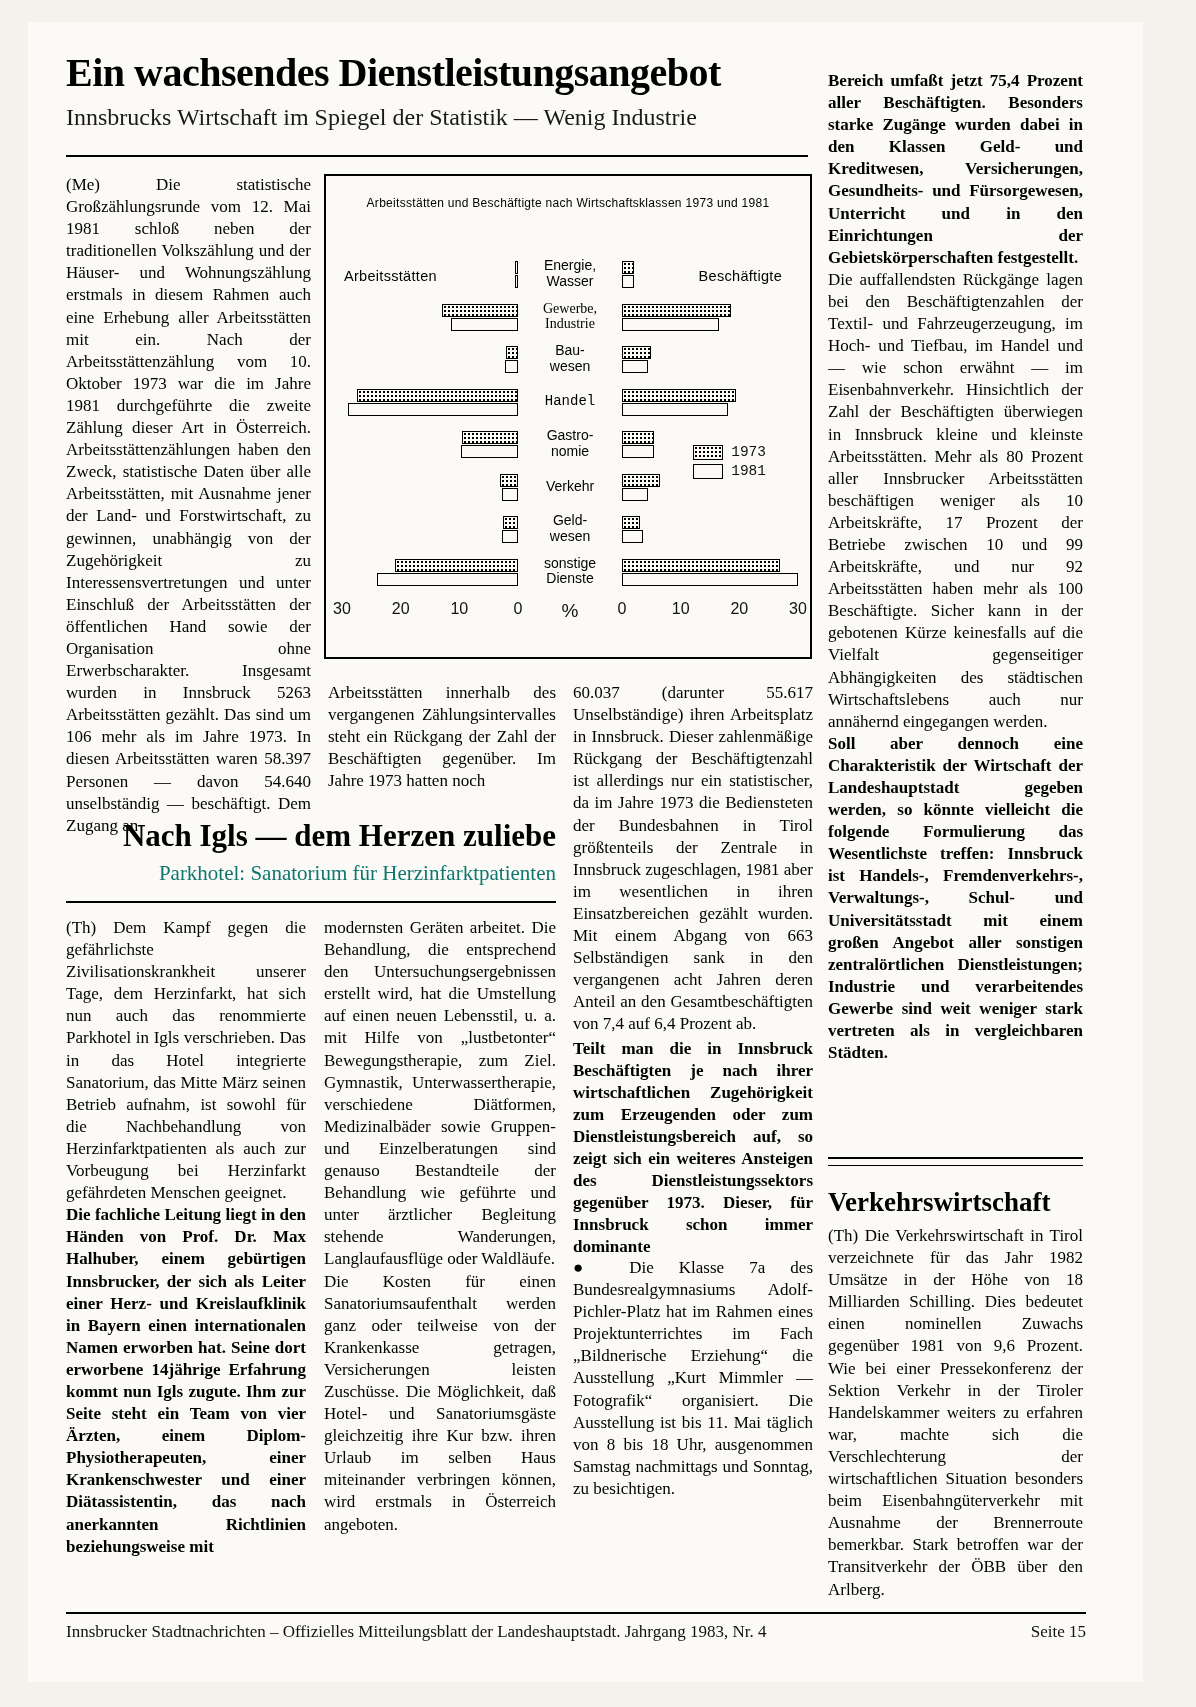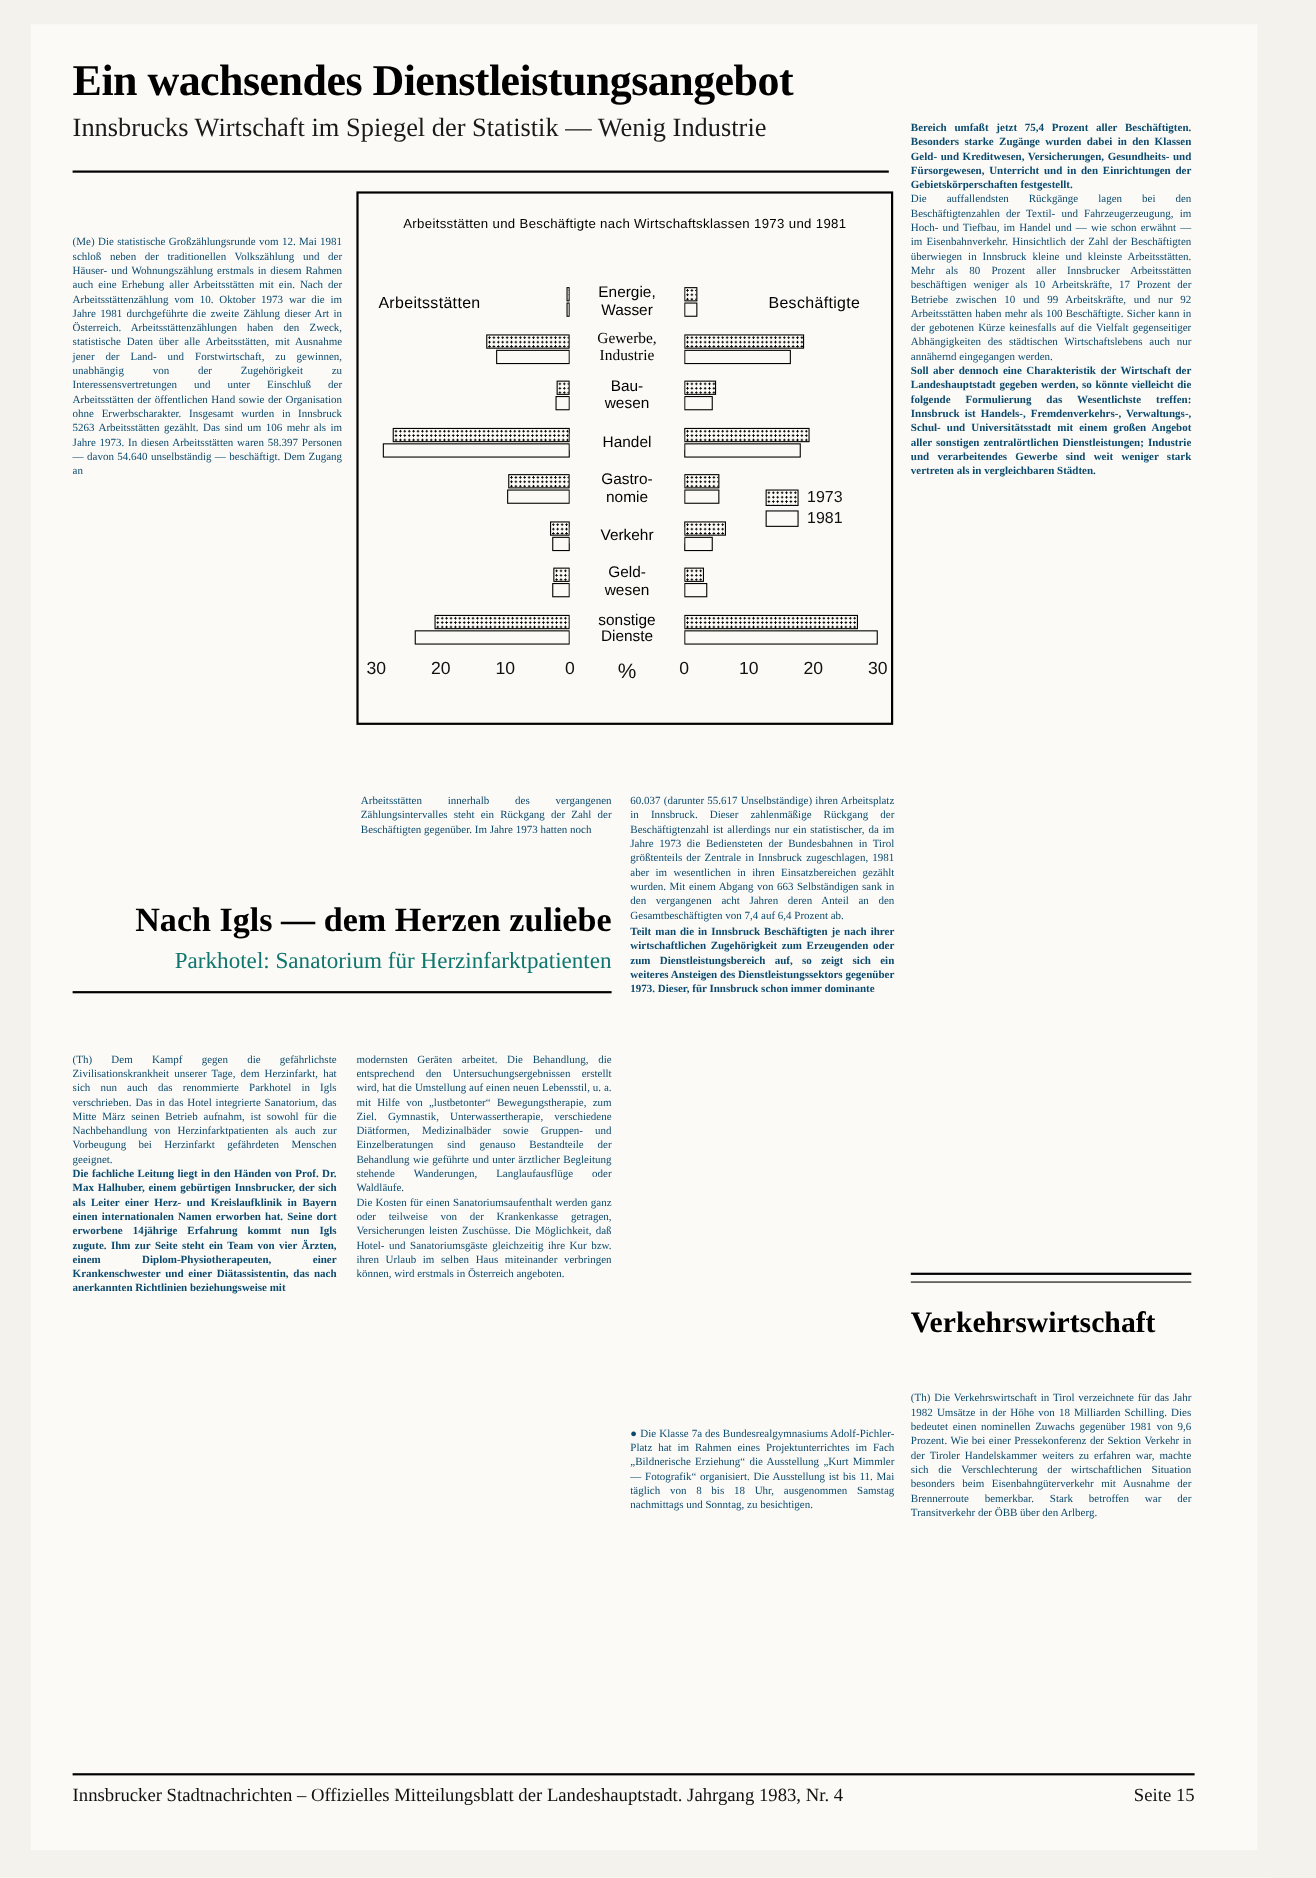--- a/index.html
+++ b/index.html
@@ -59,24 +59,23 @@
     top: 133px;
     width: 742px;
     height: 2px;
     background: #000;
   }
 
   
   .col {
     position: absolute;
     text-align: justify;
-    font-size: 10px;
+    font-size: 17px;
     line-height: 1.30;
-    color: #0c4a6e;
-    margin-top: 40px;
+    color: #000000;
   }
   .col p { margin: 0 0 0 0; text-indent: 0; }
 
   .col-1 { left: 38px;  top: 152px; width: 245px; }
   .col-2 { left: 300px; top: 660px; width: 228px; }
   .col-3 { left: 545px; top: 660px; width: 240px; }
   .col-r { left: 800px; top: 48px;  width: 255px; }
 
   .bold-par { font-weight: bold; }
 
@@ -141,21 +140,21 @@
     background-color: #fbfaf6;
     background-image: radial-gradient(#000 32%, transparent 33%);
     background-size: 4px 4px;
   }
   .bar.plain { background: #fbfaf6; }
 
   .legend {
     position: absolute;
     right: 44px;
     top: 268px;
-    font-family: Liberation Sans, sans-serif;
+    font-family: Liberation Mono, monospace;
     font-size: 14.5px;
     z-index: 7;
   }
   .legend-row { display: flex; align-items: center; margin-bottom: 3px; }
   .legend-swatch {
     width: 30px; height: 15px;
     border: 1.5px solid #000;
     margin-right: 8px;
     box-sizing: border-box;
   }
@@ -285,21 +284,21 @@
           <div class="cat-label" style="top: 46.75px; font-family: Liberation Serif, serif;">Gewerbe,<br>Industrie</div>
           <div class="bar hatched" style="height: 13px; width: 76.2667px; top: 49.75px; left: 99.7333px;"></div>
           <div class="bar plain" style="height: 13px; width: 67.4667px; top: 63.75px; left: 108.533px;"></div>
           <div class="bar hatched" style="height: 13px; width: 108.533px; top: 49.75px; left: 280px;"></div>
           <div class="bar plain" style="height: 13px; width: 96.8px; top: 63.75px; left: 280px;"></div>
           <div class="cat-label" style="top: 89.25px;">Bau-<br>wesen</div>
           <div class="bar hatched" style="height: 13px; width: 11.7333px; top: 92.25px; left: 164.267px;"></div>
           <div class="bar plain" style="height: 13px; width: 12.9067px; top: 106.25px; left: 163.093px;"></div>
           <div class="bar hatched" style="height: 13px; width: 29.3333px; top: 92.25px; left: 280px;"></div>
           <div class="bar plain" style="height: 13px; width: 26.4px; top: 106.25px; left: 280px;"></div>
-          <div class="cat-label" style="top: 139.75px;">Handel</div>
+          <div class="cat-label" style="top: 139.75px; font-family: Liberation Mono, monospace;">Handel</div>
           <div class="bar hatched" style="height: 13px; width: 161.333px; top: 134.75px; left: 14.6667px;"></div>
           <div class="bar plain" style="height: 13px; width: 170.133px; top: 148.75px; left: 5.86667px;"></div>
           <div class="bar hatched" style="height: 13px; width: 114.4px; top: 134.75px; left: 280px;"></div>
           <div class="bar plain" style="height: 13px; width: 105.6px; top: 148.75px; left: 280px;"></div>
           <div class="cat-label" style="top: 174.25px;">Gastro-<br>nomie</div>
           <div class="bar hatched" style="height: 13px; width: 55.7333px; top: 177.25px; left: 120.267px;"></div>
           <div class="bar plain" style="height: 13px; width: 57.4933px; top: 191.25px; left: 118.507px;"></div>
           <div class="bar hatched" style="height: 13px; width: 32.2667px; top: 177.25px; left: 280px;"></div>
           <div class="bar plain" style="height: 13px; width: 32.2667px; top: 191.25px; left: 280px;"></div>
           <div class="cat-label" style="top: 224.75px;">Verkehr</div>

